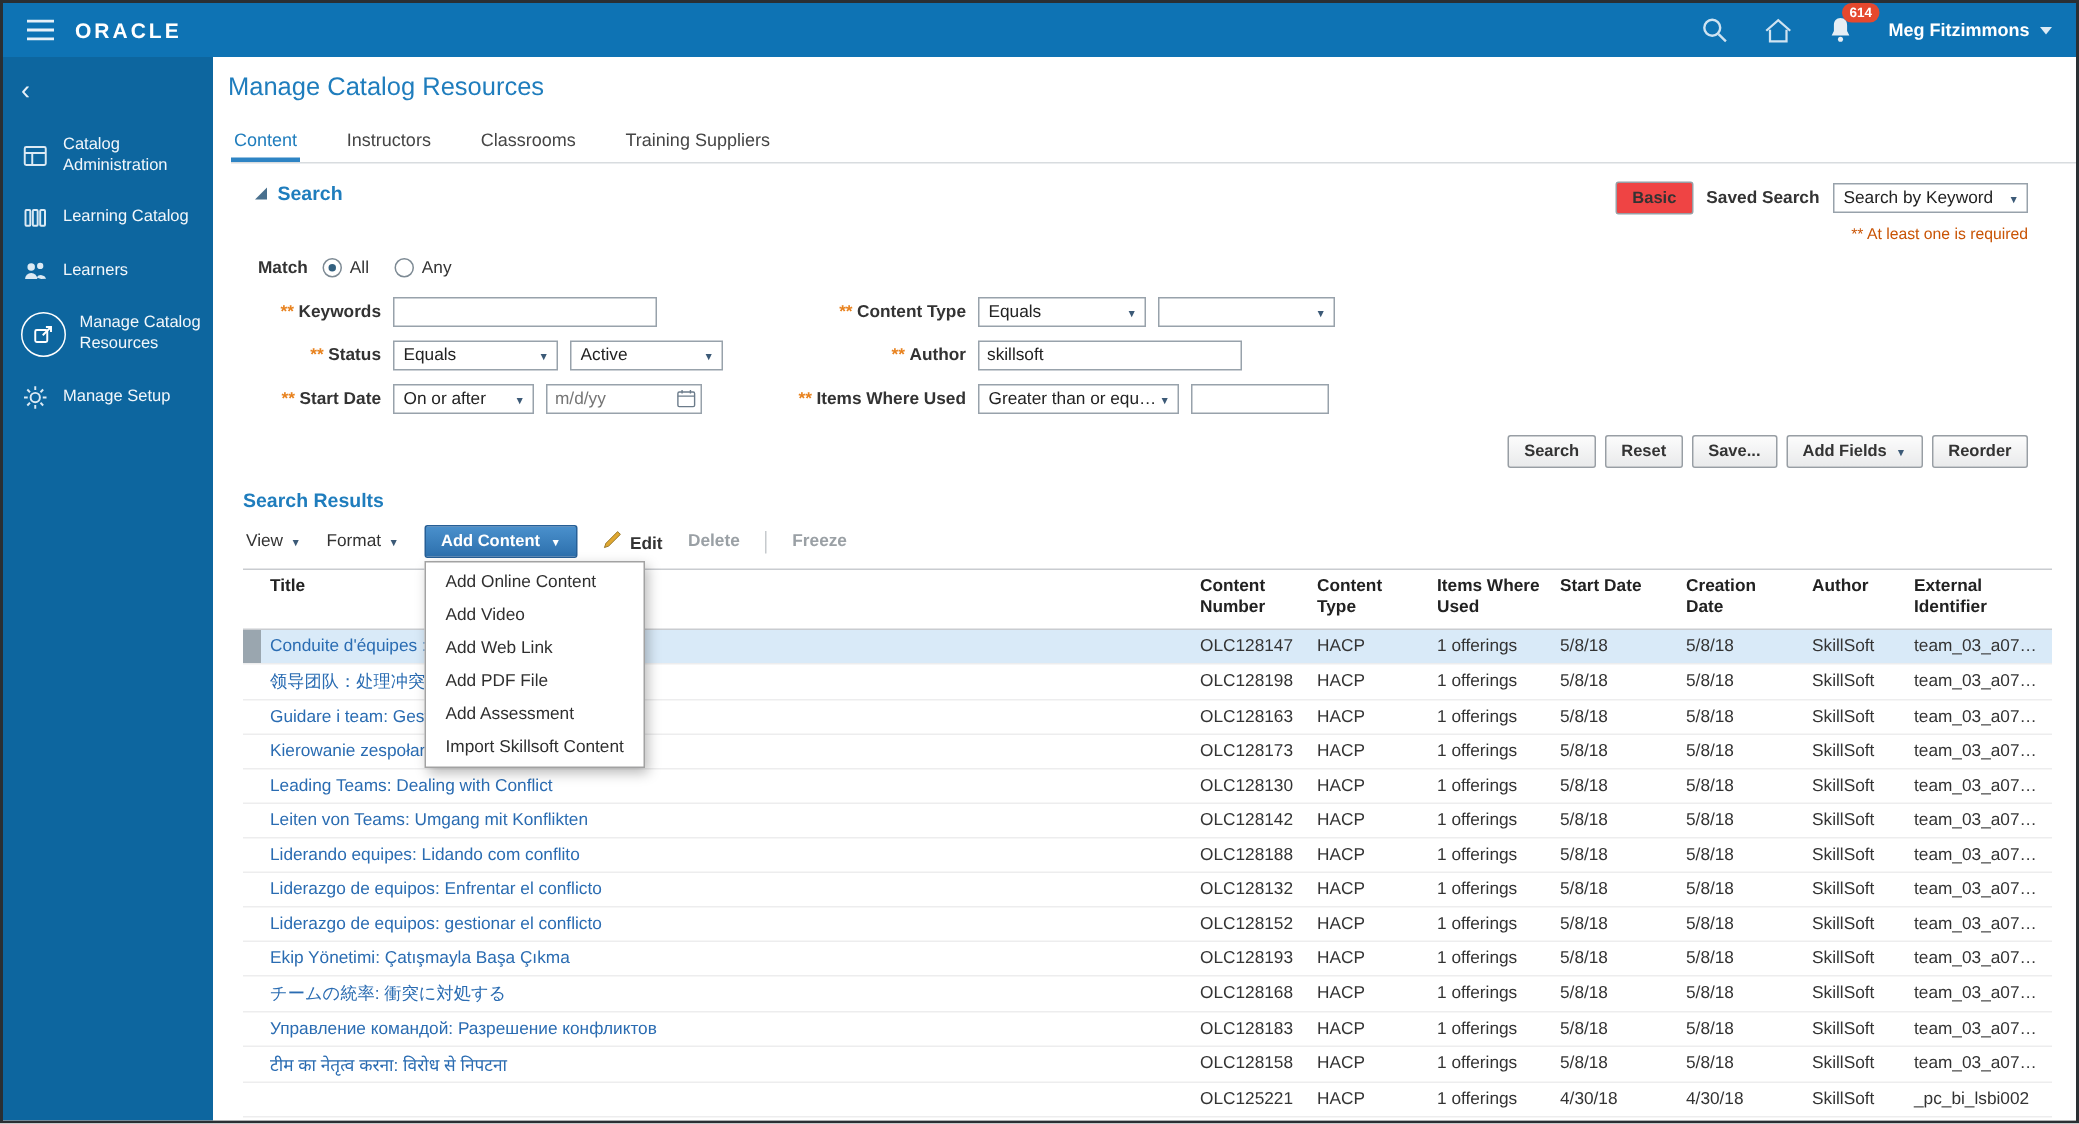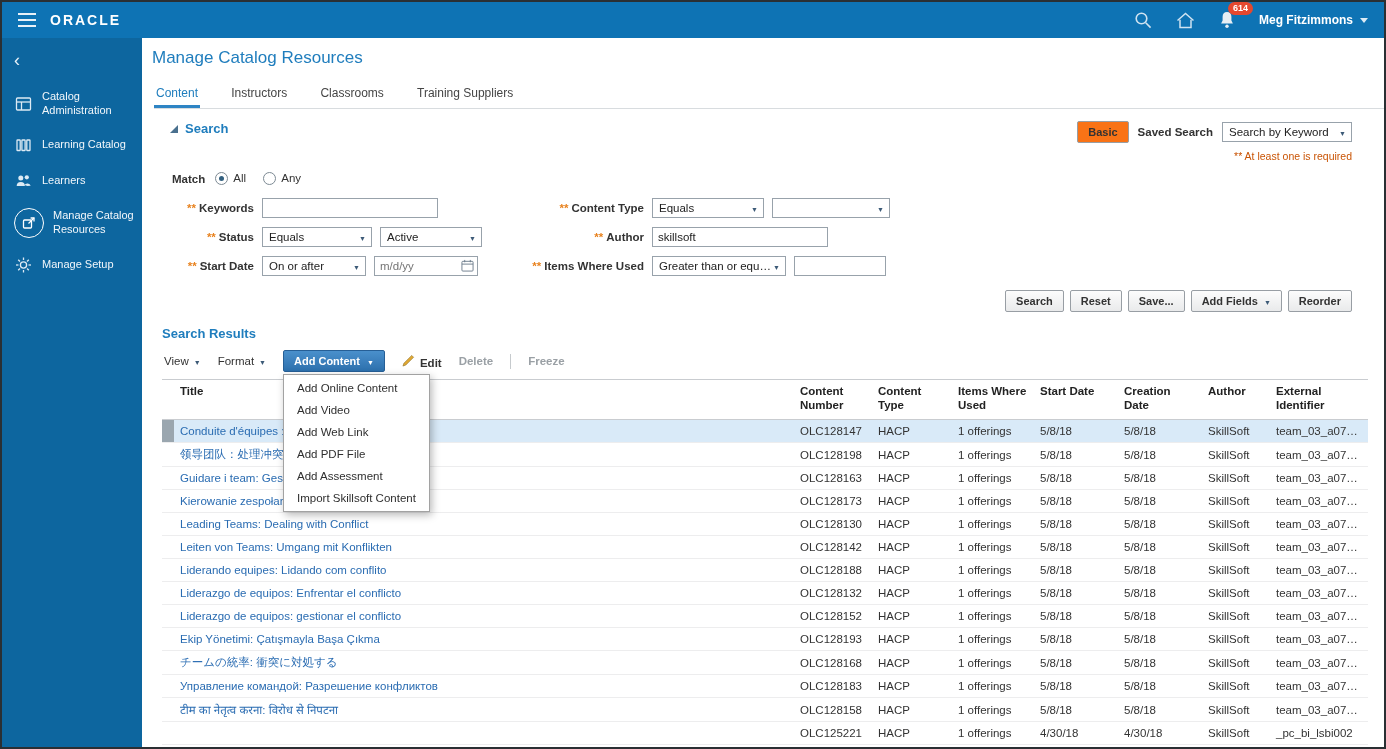--- a/index.html
+++ b/index.html
@@ -62,21 +62,21 @@
   .select { display:inline-flex; align-items:center; justify-content:space-between; border:1px solid #98a2ab; background:#fff; height:20px; padding:0 5px 0 6px; color:#222; cursor:pointer; }
   .sel-text { overflow:hidden; white-space:nowrap; text-overflow:ellipsis; }
   .caret-dark::after { content:"\25BC"; font-size:7px; color:#3c5a77; }
   .caret-light::after { content:"\25BC"; font-size:7px; color:#fff; }
   .date-wrap { position:relative; display:inline-flex; }
   .date-wrap .tinput { padding-right:4px; }
   .cal { position:absolute; right:4px; top:3px; cursor:pointer; }
 
   .action-row { display:flex; justify-content:flex-end; gap:6px; margin-top:14px; }
   .btn { background:linear-gradient(#fcfcfc,#e9eaeb); border:1px solid #989ea4; border-radius:2px; font-weight:bold; font-size:11px; font-family:inherit; color:#333; padding:4px 10px; display:inline-flex; align-items:center; gap:6px; cursor:pointer; }
-  .btn.basic { background:#f97316; }
+  .btn.basic { background:#ef4444; }
 
   
   .results { margin:14px 16px 0 20px; }
   .results-title { color:#1f7dbd; font-size:13px; font-weight:bold; margin:0 0 9px 0; }
   .toolbar { display:flex; align-items:center; gap:17px; margin:0 0 7px 2px; }
   .menu-btn { display:inline-flex; align-items:center; gap:5px; color:#333; cursor:pointer; }
   .addc-wrap { position:relative; }
   .btn-primary { background:linear-gradient(#4a90cc,#2d70ad); color:#fff; border:1px solid #265f96; border-radius:2px; font-weight:bold; font-size:11px; font-family:inherit; padding:4px 10px; display:inline-flex; align-items:center; gap:7px; cursor:pointer; }
   .popup-menu { position:absolute; top:calc(100% + 2px); left:0; background:#fff; border:1px solid #a2a2a2; box-shadow:2px 3px 8px rgba(0,0,0,.28); min-width:138px; z-index:50; padding:2px 0; }
   .menu-item { padding:5px 13px; white-space:nowrap; font-size:11.5px; color:#2f2f2f; cursor:pointer; }
@@ -273,21 +273,21 @@
           </div>
           <div class="flabel fl2"><span class="req">**</span><span>Author</span></div>
           <div class="ffields">
             <input class="tinput" style="width: 176px;" value="skillsoft">
           </div>
         </div>
 
         <div class="frow">
           <div class="flabel"><span class="req">**</span><span>Start Date</span></div>
           <div class="ffields left">
-            <div class="select" style="width:104px">
+            <div class="select" style="width:94px">
                 <span class="sel-text">On or after</span>
                 <span class="caret-dark"></span>
               </div>
             <span class="date-wrap">
               <input class="tinput" style="width: 104px;" placeholder="m/d/yy">
               <span class="cal">
                 <svg width="13" height="13" viewBox="0 0 14 14" fill="none" stroke="#6b7b8a" stroke-width="1">
                     <rect x="1" y="2.5" width="12" height="10.5" rx="1"></rect>
                     <line x1="1" y1="5.5" x2="13" y2="5.5"></line>
                     <line x1="4" y1="1" x2="4" y2="3.5"></line>

